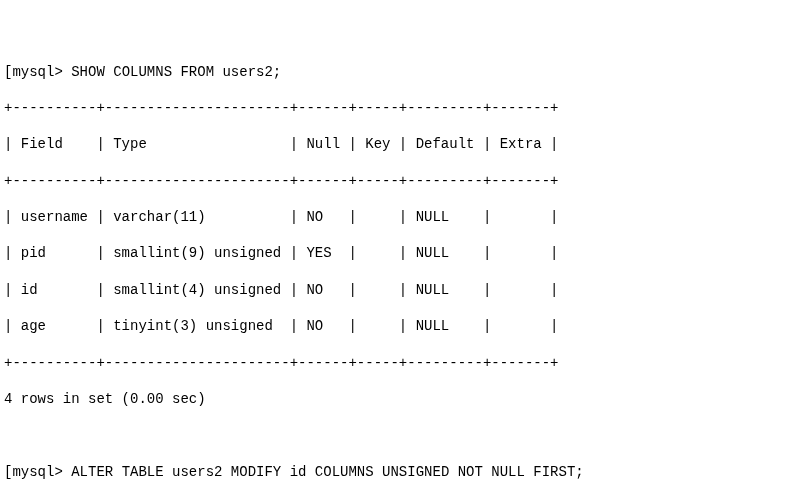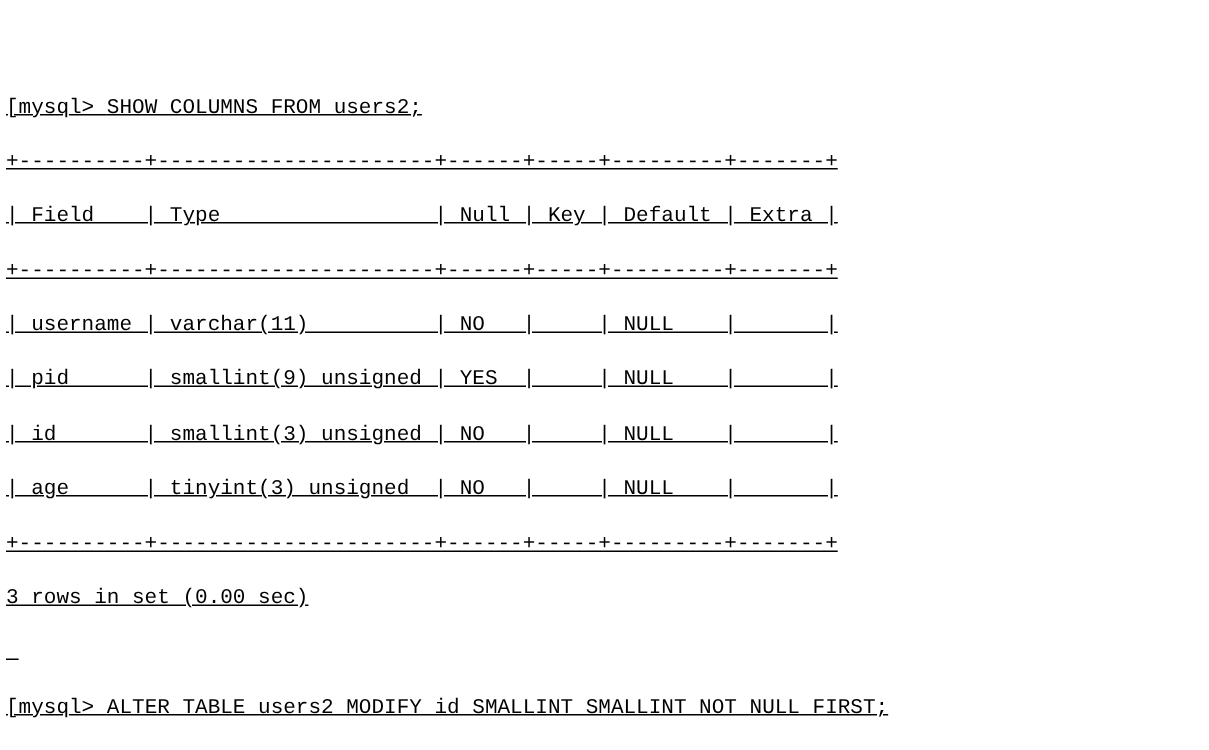--- a/index.html
+++ b/index.html
@@ -6,38 +6,38 @@
     body {
       font-family: Menlo, Monaco, "Courier New", monospace;
       font-size: 14px;
       line-height: 1.3;
       color: #000;
       background: #fff;
       padding: 8px 4px;
       white-space: pre;
       overflow: hidden;
     }
-    .line { display: block; text-decoration: underline; }
+    .line { display: block; }
   </style>
 </head>
 <body>
 
 
 <span class="line"><span>[mysql&gt; </span><span>SHOW COLUMNS FROM users2;</span></span>
 <span class="line">+----------+----------------------+------+-----+---------+-------+</span>
 <span class="line">| Field    | Type                 | Null | Key | Default | Extra |</span>
 <span class="line">+----------+----------------------+------+-----+---------+-------+</span>
 <span class="line">| username | varchar(11)          | NO   |     | NULL    |       |</span>
 <span class="line">| pid      | smallint(9) unsigned | YES  |     | NULL    |       |</span>
-<span class="line">| id       | smallint(3) unsigned | NO   |     | NULL    |       |</span>
+<span class="line">| id       | smallint(4) unsigned | NO   |     | NULL    |       |</span>
 <span class="line">| age      | tinyint(3) unsigned  | NO   |     | NULL    |       |</span>
 <span class="line">+----------+----------------------+------+-----+---------+-------+</span>
-<span class="line">3 rows in set (0.00 sec)</span>
+<span class="line">4 rows in set (0.00 sec)</span>
 <span class="line"> </span>
-<span class="line"><span>[mysql&gt; </span><span>ALTER TABLE users2 MODIFY id SMALLINT SMALLINT NOT NULL FIRST;</span></span>
+<span class="line"><span>[mysql&gt; </span><span>ALTER TABLE users2 MODIFY id COLUMNS UNSIGNED NOT NULL FIRST;</span></span>
 <span class="line">Query OK, 0 rows affected (0.04 sec)</span>
 
 
 
 
 
 
 
 
 

